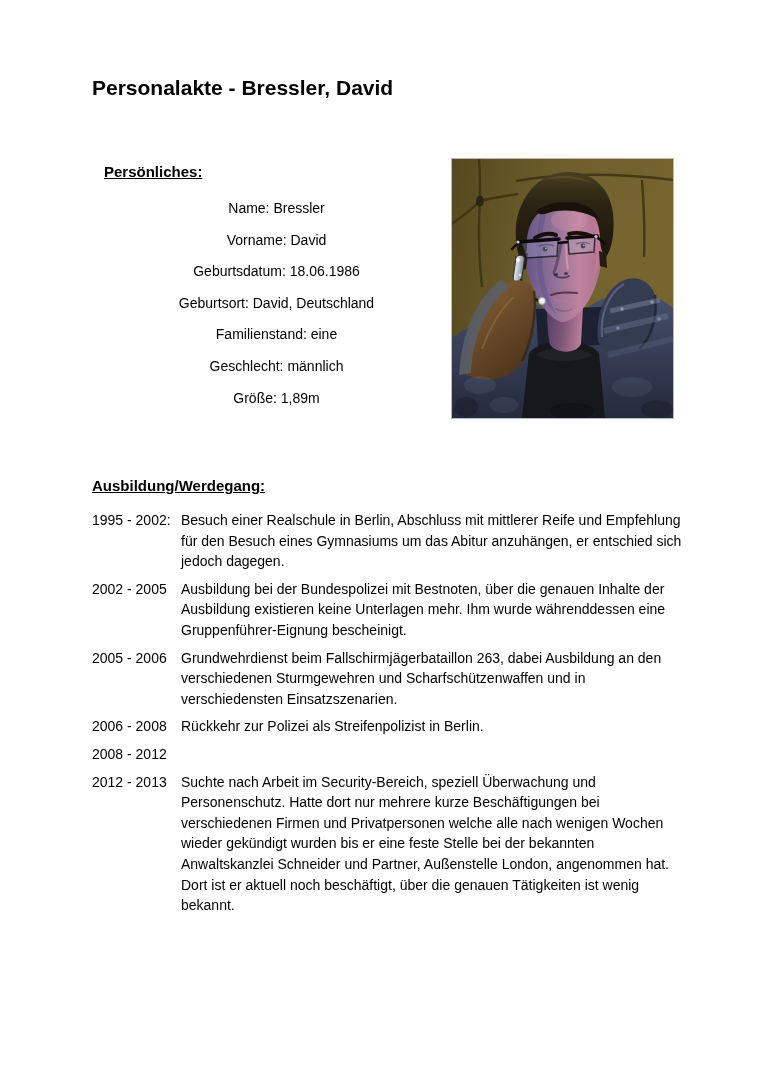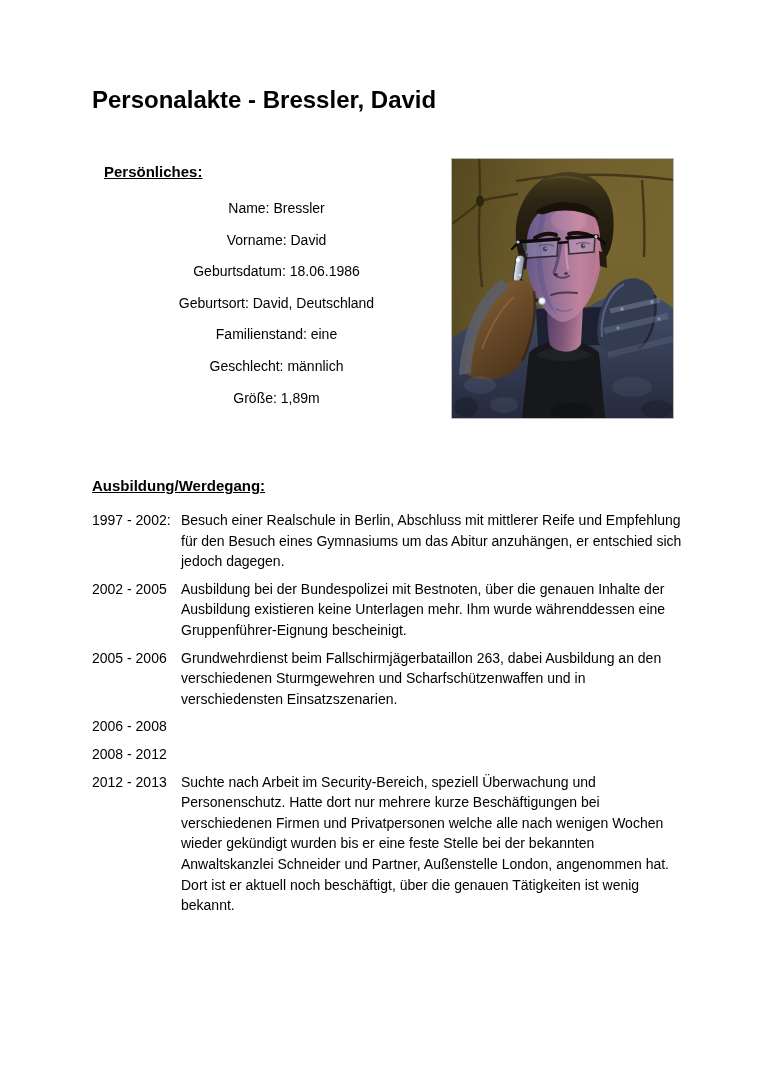--- a/index.html
+++ b/index.html
@@ -8,23 +8,23 @@
     width: 768px;
     height: 1086px;
     background: #ffffff;
     color: #000000;
     font-family: "Liberation Sans", "DejaVu Sans", sans-serif;
     overflow: hidden;
   }
   .doc-title {
     position: absolute;
     left: 92px;
-    top: 86px;
+    top: 76px;
     margin: 0;
-    font-size: 24px;
+    font-size: 21px;
     font-weight: bold;
     white-space: nowrap;
   }
   .portrait {
     position: absolute;
     left: 451px;
     top: 158px;
     width: 221px;
     height: 259px;
     margin: 0;
@@ -246,36 +246,37 @@
     <p>Geburtsort: David, Deutschland</p>
     <p>Familienstand: eine</p>
     <p>Geschlecht: männlich</p>
     <p>Größe: 1,89m</p>
   </section>
 
   <section class="werdegang">
     <h2 class="section-heading">Ausbildung/Werdegang:</h2>
 
     <div class="entry">
-      <div class="entry-period">1997 - 2002:</div>
+      <div class="entry-period">1995 - 2002:</div>
       <div class="entry-text">Besuch einer Realschule in Berlin, Abschluss mit mittlerer Reife und Empfehlung für den Besuch eines Gymnasiums um das Abitur anzuhängen, er entschied sich jedoch dagegen.</div>
     </div>
 
     <div class="entry">
       <div class="entry-period">2002 - 2005</div>
       <div class="entry-text">Ausbildung bei der Bundespolizei mit Bestnoten, über die genauen Inhalte der Ausbildung existieren keine Unterlagen mehr. Ihm wurde währenddessen eine Gruppenführer-Eignung bescheinigt.</div>
     </div>
 
     <div class="entry">
       <div class="entry-period">2005 - 2006</div>
       <div class="entry-text">Grundwehrdienst beim Fallschirmjägerbataillon 263, dabei Ausbildung an den verschiedenen Sturmgewehren und Scharfschützenwaffen und in verschiedensten Einsatzszenarien.</div>
     </div>
 
     <div class="entry">
       <div class="entry-period">2006 - 2008</div>
+      <div class="entry-text">Rückkehr zur Polizei als Streifenpolizist in Berlin.</div>
     </div>
 
     <div class="entry">
       <div class="entry-period">2008 - 2012</div>
     </div>
 
     <div class="entry">
       <div class="entry-period">2012 - 2013</div>
       <div class="entry-text">Suchte nach Arbeit im Security-Bereich, speziell Überwachung und Personenschutz. Hatte dort nur mehrere kurze Beschäftigungen bei verschiedenen Firmen und Privatpersonen welche alle nach wenigen Wochen wieder gekündigt wurden bis er eine feste Stelle bei der bekannten Anwaltskanzlei Schneider und Partner, Außenstelle London, angenommen hat. Dort ist er aktuell noch beschäftigt, über die genauen Tätigkeiten ist wenig bekannt.</div>
     </div>

